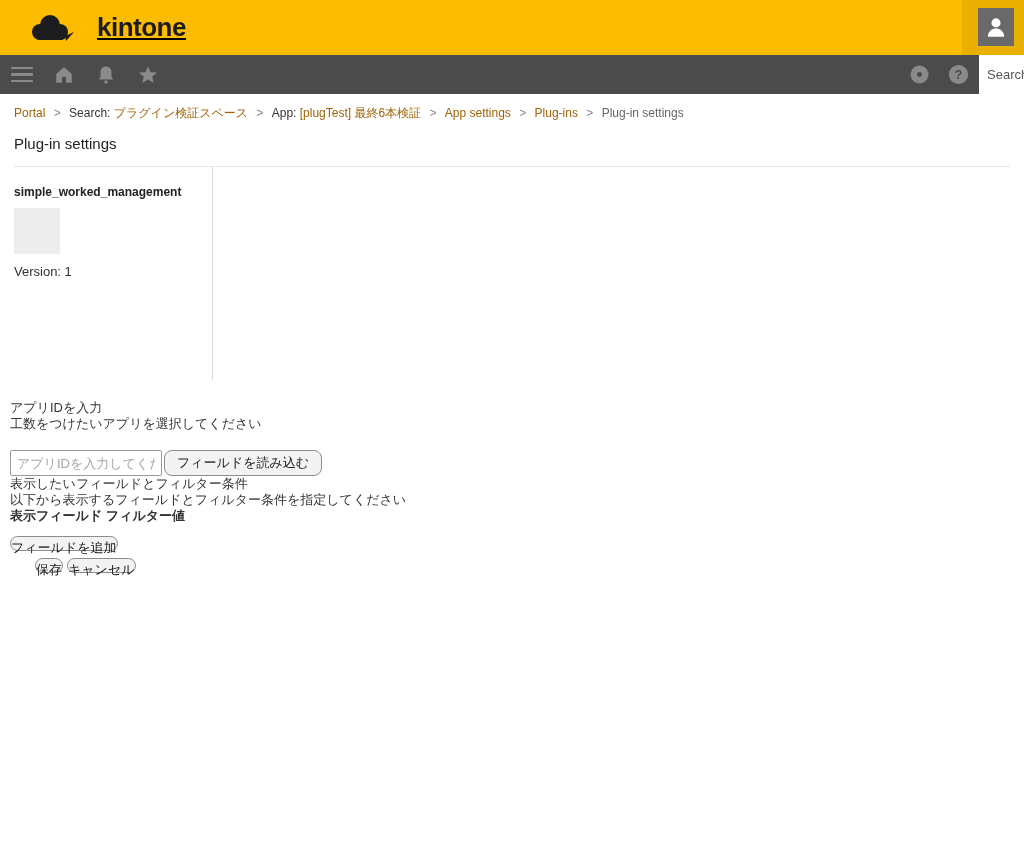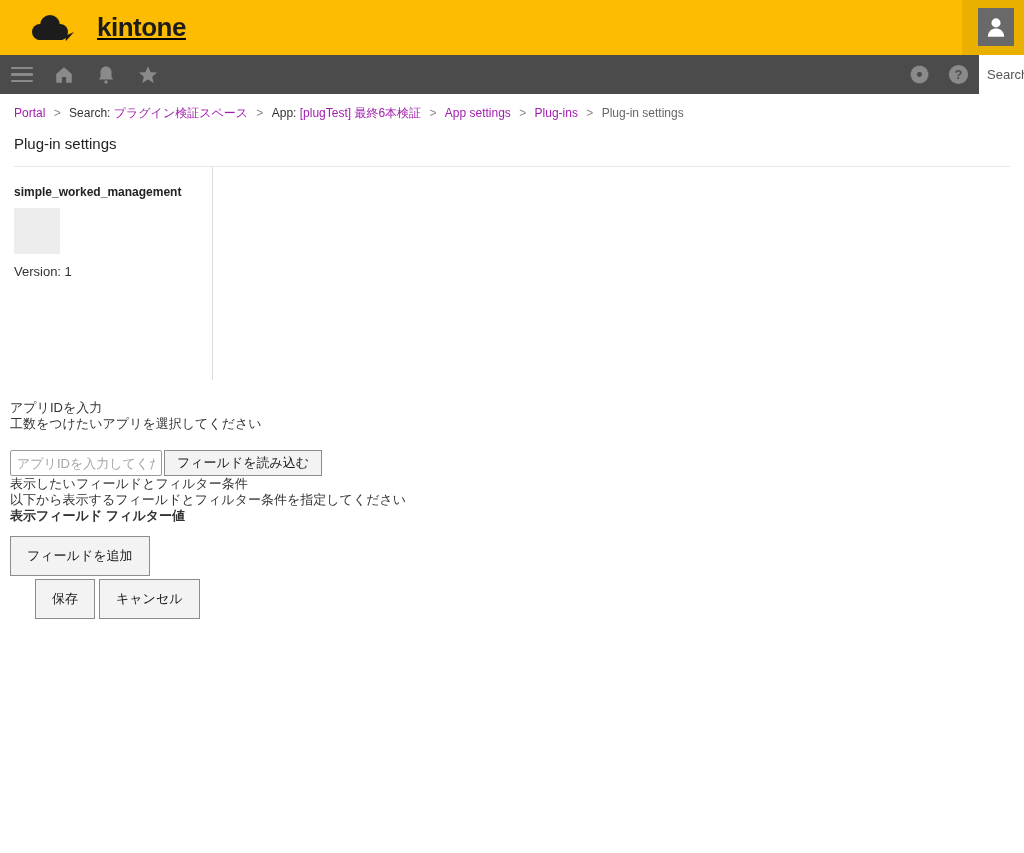--- a/index.html
+++ b/index.html
@@ -24,21 +24,21 @@
   .tb-left { display: flex; align-items: center; gap: 18px; padding-left: 10px; flex: 1; }
   .tb-right { display: flex; align-items: center; gap: 15px; padding-right: 9px; }
   .tb-icon { width: 24px; height: 24px; display: flex; align-items: center; justify-content: center; cursor: pointer; }
   .hamburger { display: flex; flex-direction: column; gap: 4px; width: 22px; }
   .hamburger span { display: block; height: 2.5px; background: #8a8a8a; border-radius: 1px; }
   .search-seg { width: 45px; height: 39px; background: #ffffff; font-size: 13px; color: #555;
                 line-height: 39px; padding-left: 8px; overflow: hidden; white-space: nowrap; cursor: text; }
 
   
   .breadcrumb { padding: 11px 14px 0; font-size: 12px; color: #333; white-space: nowrap; }
-  .bc-link { color: #a21caf; text-decoration: none; cursor: pointer; }
+  .bc-link { color: #a16207; text-decoration: none; cursor: pointer; }
   .bc-sep { color: #888; margin: 0 5px; }
   .bc-current { color: #666; }
   .page-title { font-size: 15px; font-weight: normal; color: #222; margin: 13px 14px 0; }
   .divider { border: none; border-top: 1px solid #e7e7e7; margin: 14px 14px 0; }
 
   
   .content { display: flex; align-items: stretch; flex-direction: column; }
   .sidebar { width: 213px; flex: 0 0 213px; border-right: 1px solid #dcdcdc; padding: 18px 0 4px 14px; }
   .plugin-name { font-size: 12px; font-weight: bold; color: #222; }
   .plugin-icon { width: 46px; height: 46px; background: #ededed; margin-top: 9px; }
@@ -53,24 +53,24 @@
   .add-row { margin-top: 12px; }
   .btn-row { margin-top: 3px; display: flex; gap: 4px; margin-left: 25px; }
 
   input.app-id {
     width: 152px; height: 26px; border: 1px solid #999; border-radius: 2px;
     padding: 2px 6px; font-size: 13px; font-family: inherit; color: #333;
   }
   input.app-id::placeholder { color: #a6a6a6; }
   button.def {
     font-family: inherit; font-size: 13px; color: #1a1a1a;
-    background: #f3f3f3; border: 1px solid #8c8c8c; border-radius: 0;
+    background: #f3f3f3; border: 1px solid #8c8c8c; border-radius: 8px;
     padding: 3px 12px; height: 26px; cursor: pointer; white-space: nowrap;
   }
-  .btn-row button.def, .add-row button.def { height: 40px; padding: 2px 16px; }
+  .btn-row button.def, .add-row button.def { height: 15px; padding: 2px 0; }
 </style>
 </head>
 <body>
 
 <header class="topbar">
   <div class="logo">
     <svg width="44" height="30" viewBox="0 0 44 30">
       <g fill="#1c1c1c">
         <circle cx="10" cy="19" r="8"></circle>
         <circle cx="20" cy="12" r="10"></circle>

